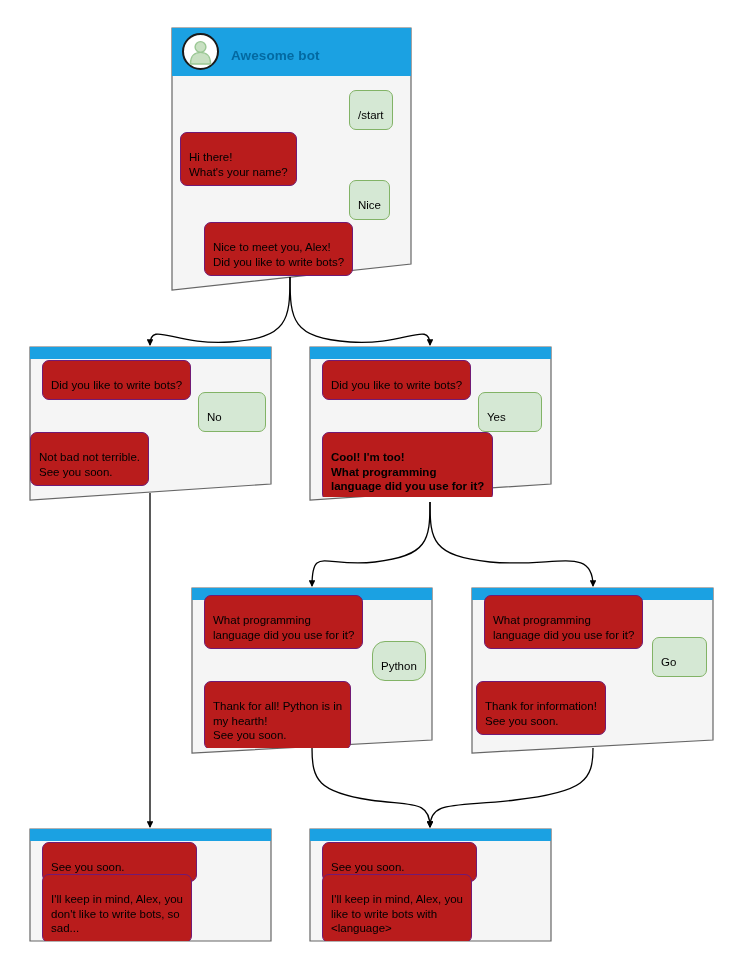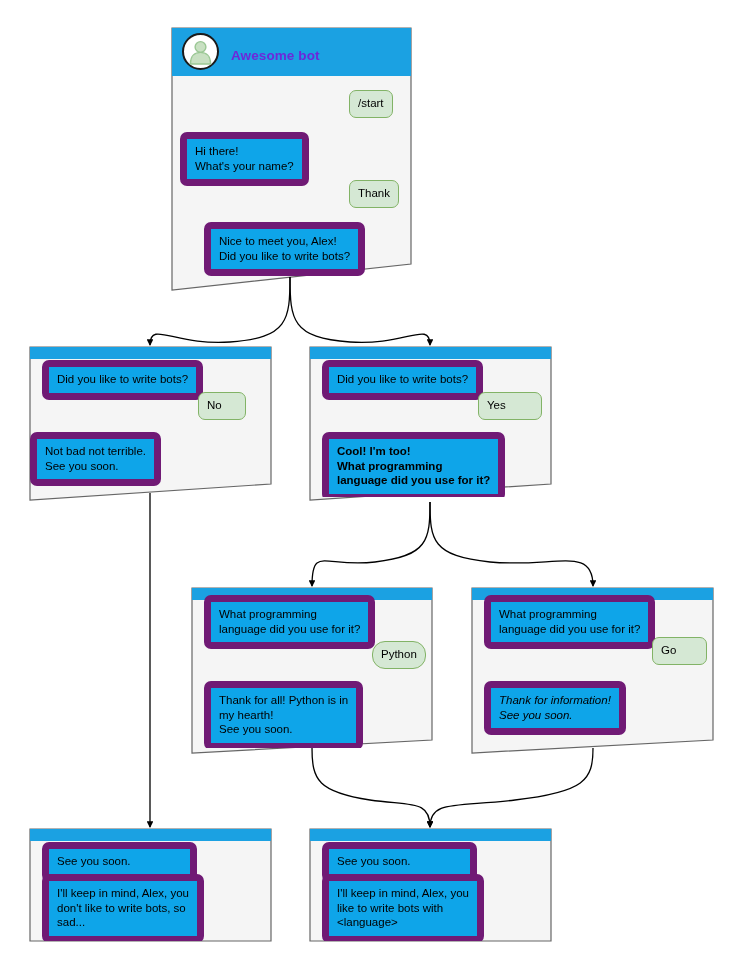--- a/index.html
+++ b/index.html
@@ -40,37 +40,37 @@
     stroke-width: 1.3;
   }
   .node-clip-host {
     position: absolute;
     overflow: hidden;
   }
   .bubble {
     position: absolute;
     box-sizing: border-box;
     border-radius: 7px;
-    padding: 5px 8px 6px 8px;
+    padding: 17px 8px 6px 8px;
     font-size: 11.5px;
     line-height: 14.5px;
     color: #000000;
     white-space: pre;
   }
   .bubble.bot {
-    background: #0ea5e9;
-    border: 7px solid #701a75;
+    background: #b91c1c;
+    border: 1px solid #701a75;
   }
   .bubble.user {
     background: #d5e8d4;
     border: 1px solid #82b366;
   }
   .hdr-title {
     position: absolute;
-    color: #6d28d9;
+    color: #0369a1;
     font-size: 13.5px;
     font-weight: bold;
     letter-spacing: 0.1px;
   }
   .avatar {
     position: absolute;
     width: 37px;
     height: 37px;
     border-radius: 50%;
     background: #ffffff;
@@ -135,28 +135,28 @@
       <svg width="33" height="33" viewBox="0 0 33 33">
         <circle cx="16.5" cy="12" r="5.4" fill="#c8e0c2" stroke="#9ac794" stroke-width="1.4"></circle>
         <path d="M 6.4 29 C 6.4 20.6 11.2 17.4 16.5 17.4 C 21.8 17.4 26.6 20.6 26.6 29 Z" fill="#c8e0c2" stroke="#9ac794" stroke-width="1.4"></path>
       </svg>
     </div>
     <div class="hdr-title" style="left:59px; top:20px;">Awesome bot</div>
 
     <div class="bubble user" style="left:177px; top:62px;">/start</div>
     <div class="bubble bot" style="left:8px; top:104px;">Hi there!
 What's your name?</div>
-    <div class="bubble user" style="left:177px; top:152px;">Thank</div>
+    <div class="bubble user" style="left:177px; top:152px;">Nice</div>
     <div class="bubble bot" style="left:8px; top:194px;margin-left:24px;">Nice to meet you, Alex!
 Did you like to write bots?</div>
   </div>
 
   <div class="node-clip-host" style="left:30px; top:347px; width:241px; height:150px;">
     <div class="bubble bot" style="left:12px; top:13px;">Did you like to write bots?</div>
-    <div class="bubble user" style="left:168px; top:45px; width:48px;">No</div>
+    <div class="bubble user" style="left:168px; top:45px; width:68px;">No</div>
     <div class="bubble bot" style="left:0; top:85px;">Not bad not terrible.
 See you soon.</div>
   </div>
 
   <div class="node-clip-host" style="left:310px; top:347px; width:241px; height:150px;">
     <div class="bubble bot" style="left:12px; top:13px;">Did you like to write bots?</div>
     <div class="bubble user" style="left:168px; top:45px; width:64px;">Yes</div>
     <div class="bubble bot" style="left:12px; top:85px;font-weight:bold;">Cool! I'm too!
 What programming
 language did you use for it?</div>
@@ -168,21 +168,21 @@
     <div class="bubble user" style="left:180px; top:53px;border-radius:13px;">Python</div>
     <div class="bubble bot" style="left:12px; top:93px;">Thank for all! Python is in
 my hearth!
 See you soon.</div>
   </div>
 
   <div class="node-clip-host" style="left:472px; top:588px; width:241px; height:160px;">
     <div class="bubble bot" style="left:12px; top:7px;">What programming
 language did you use for it?</div>
     <div class="bubble user" style="left:180px; top:49px; width:55px;">Go</div>
-    <div class="bubble bot" style="left:12px; top:93px;font-style:italic;">Thank for information!
+    <div class="bubble bot" style="left:4px; top:93px;">Thank for information!
 See you soon.</div>
   </div>
 
   <div class="node-clip-host" style="left:30px; top:829px; width:241px; height:112px;">
     <div class="bubble bot" style="left:12px; top:13px; width:155px;">See you soon.</div>
     <div class="bubble bot" style="left:12px; top:45px;">I'll keep in mind, Alex, you
 don't like to write bots, so
 sad...</div>
   </div>
 

